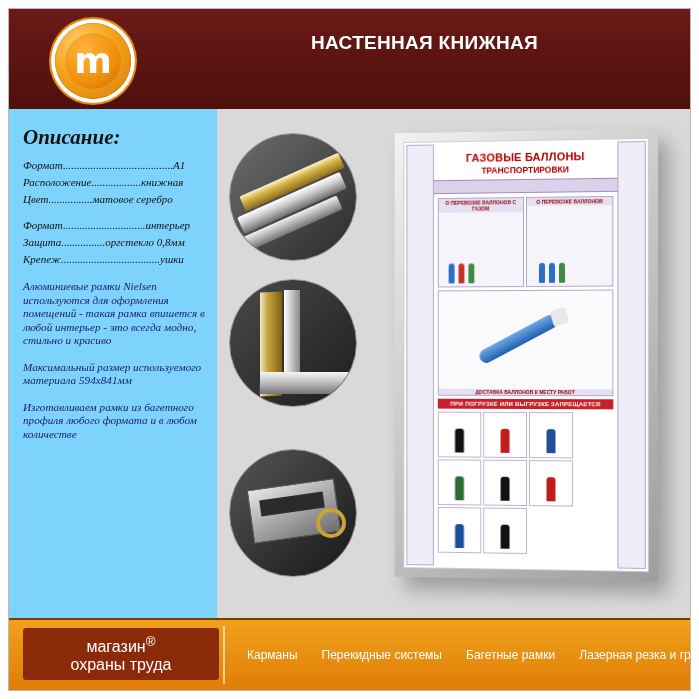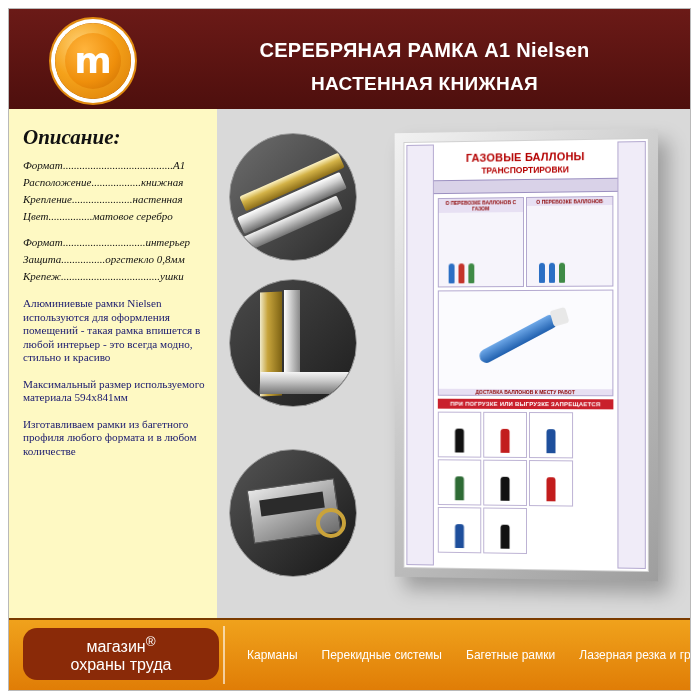--- a/index.html
+++ b/index.html
@@ -58,39 +58,39 @@
     font-size:19px;font-weight:bold;letter-spacing:.3px;margin-top:11px;
   }
 
   
   .content{
     position:absolute;left:0;top:100px;right:0;bottom:70px;
     background:#d9d9d9;
   }
   .left-col{
     position:absolute;left:0;top:0;width:208px;bottom:0;
-    background:#fef9c3;
+    background:#7dd3fc;
     padding:10px 8px 0 14px;
     box-sizing:border-box;
   }
   .desc-title{
     font-family:"Liberation Serif",serif;
     font-style:italic;font-weight:bold;font-size:21px;color:#111;
     margin:6px 0 8px 0;
   }
   .spec{
     font-family:Liberation Serif, serif;
     font-style:italic;font-size:11px;color:#111;line-height:15px;
     margin-bottom:2px;white-space:nowrap;
   }
   .spec .dots{letter-spacing:0px;}
   .spec-gap{height:9px;}
   .para{
     font-family:"Liberation Serif",serif;
-    font-size:11.2px;color:#1a1a6e;line-height:13.5px;
+    font-style:italic;font-size:11.2px;color:#1a1a6e;line-height:13.5px;
     margin-top:13px;
   }
 
   
   .photo-col{
     position:absolute;left:208px;top:0;width:148px;bottom:0;
   }
   .circle-photo{
     position:absolute;left:12px;width:126px;height:126px;border-radius:50%;
     overflow:hidden;border:1px solid #9a9a9a;
@@ -177,21 +177,21 @@
   .tube:after{content:"";position:absolute;right:-12px;top:-1px;width:16px;height:16px;background:#e8e8e8;border-radius:3px;transform:rotate(12deg);}
 
   
   .footer{
     position:absolute;left:0;bottom:0;width:100%;height:70px;
     background:linear-gradient(180deg,#f0a21c 0%,#e07d06 100%);
     border-top:2px solid #7a3b00;
   }
   .brand-box{
     position:absolute;left:14px;top:8px;width:196px;height:52px;
-    background:#8a2a08;border-radius:14px;
+    background:#8a2a08;border-radius:3px;
     display:flex;flex-direction:column;align-items:center;justify-content:center;
     color:#fff;
   }
   .nav{
     position:absolute;left:226px;right:10px;top:24px;height:22px;
     display:flex;align-items:center;color:#ffffff;font-size:12px;
   }
   .nav .item{padding:0 12px;white-space:nowrap;}
   .nav .sep{width:1px;height:16px;background:#ffffff;opacity:.75;}
   .footer-divider{
@@ -204,38 +204,34 @@
 <div class="page">
   <div class="frame">
 
     <div class="header">
       <div class="logo-wrap">
         <div class="logo-circle">
           <div class="inner">m</div>
         </div>
       </div>
       <div class="titles">
-        <div class="title-main">СЕРЕБРЯНАЯ РАМКА А1 Nielsen</div>
         <div class="title-sub">НАСТЕННАЯ КНИЖНАЯ</div>
       </div>
     </div>
 
     <div class="content">
 
       <div class="left-col">
         <div class="desc-title">Описание:</div>
 
         <div class="spec">
           <span>Формат</span><span class="dots">........................................</span><span>А1</span>
         </div>
         <div class="spec">
           <span>Расположение</span><span class="dots">..................</span><span>книжная</span>
-        </div>
-        <div class="spec">
-          <span>Крепление</span><span class="dots">......................</span><span>настенная</span>
         </div>
         <div class="spec">
           <span>Цвет</span><span class="dots">................</span><span>матовое  серебро</span>
         </div>
 
         <div class="spec-gap"></div>
 
         <div class="spec">
           <span>Формат</span><span class="dots">..............................</span><span>интерьер</span>
         </div>

